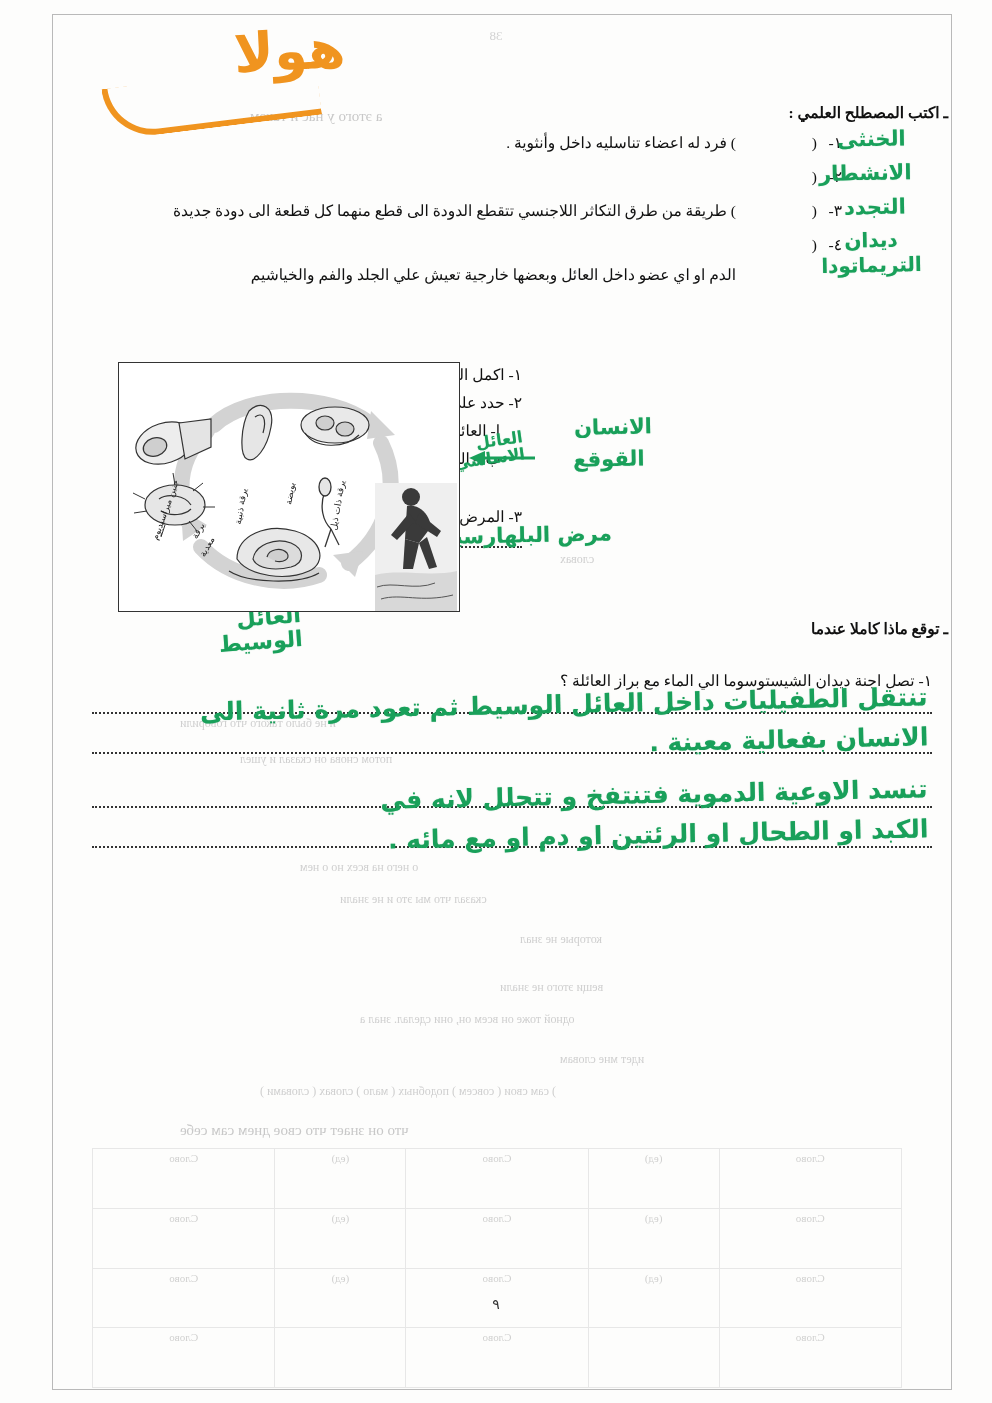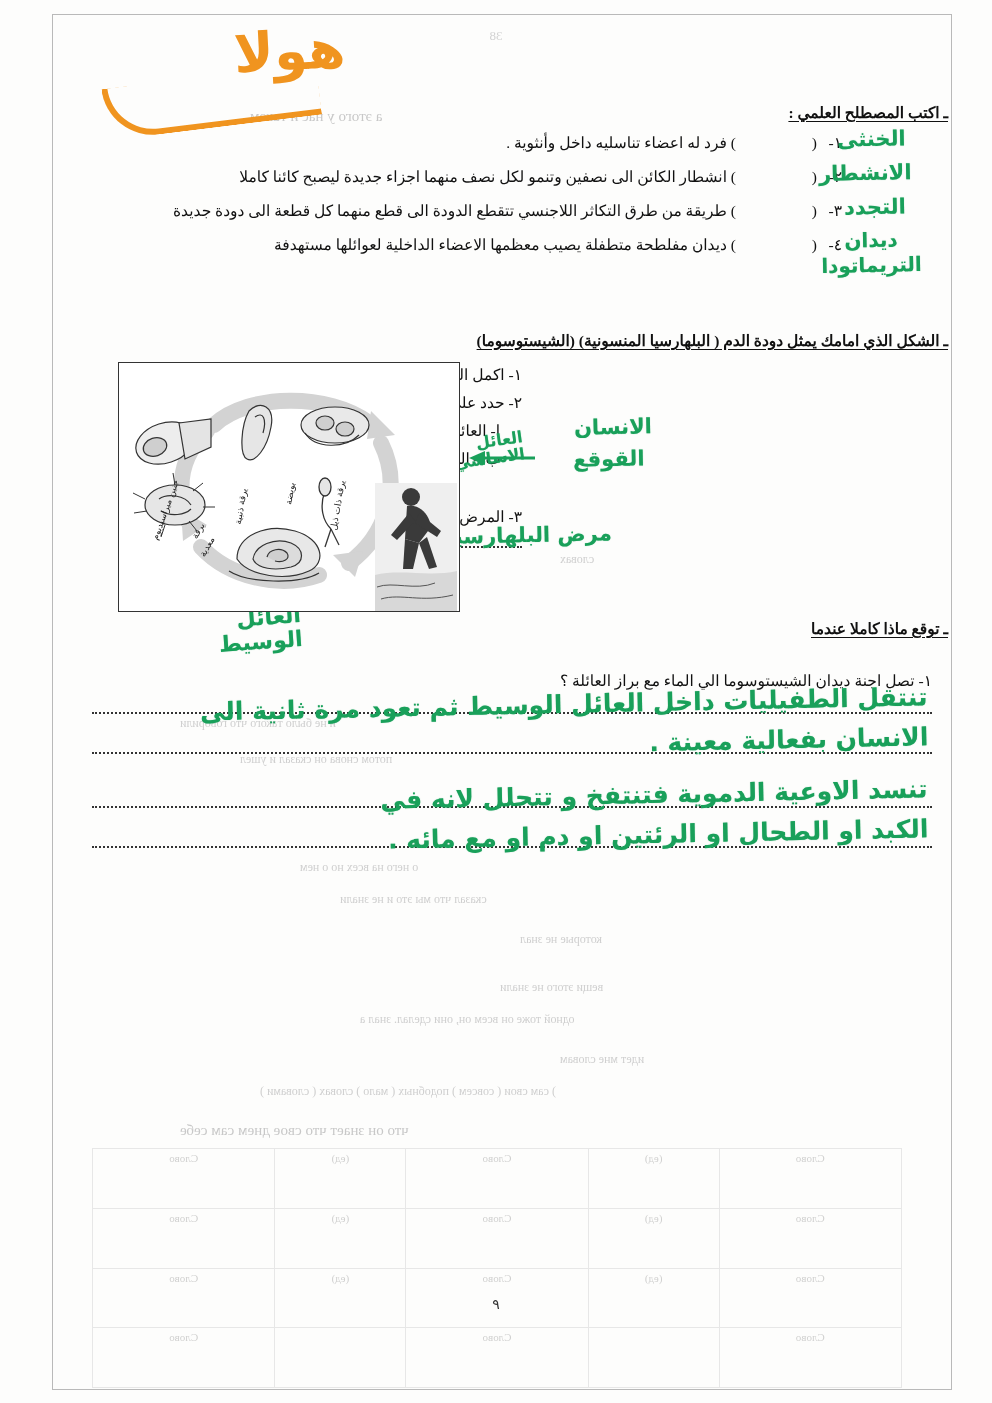--- a/index.html
+++ b/index.html
@@ -59,21 +59,21 @@
   .printed{
     position:absolute;
     font-family:"Liberation Serif", serif;
     font-size:15.5px;
     color:#111;
     text-align:right;
     direction:rtl;
     white-space:nowrap;
   }
   .printed.b{font-weight:700;}
-  .u{ text-decoration:underline; text-underline-offset:3px;}
+  .u{ text-underline-offset:3px;}
 
   .figure{
     position:absolute;left:118px;top:362px;width:340px;height:248px;
     border:1px solid #333;background:#fff;overflow:hidden;
   }
   .figure svg{display:block;}
 
   .dots{
     position:absolute;border-bottom:2px dotted #333;height:0;
   }
@@ -127,37 +127,35 @@
 
   <div class="printed" style="right:150px;top:134px;">
     <span>١-</span> &nbsp; (&nbsp;&nbsp;&nbsp;&nbsp;&nbsp;&nbsp;&nbsp;&nbsp;&nbsp;&nbsp;&nbsp;
   </div>
   <div class="printed" style="right:256px;top:134px;">) فرد له اعضاء تناسليه داخل وأنثوية .</div>
   <div class="hand" style="right:86px;top:126px;font-size:21px;">الخنثى</div>
 
   <div class="printed" style="right:150px;top:168px;">
     <span>٢-</span> &nbsp; (&nbsp;&nbsp;&nbsp;&nbsp;&nbsp;&nbsp;&nbsp;&nbsp;&nbsp;&nbsp;&nbsp;
   </div>
-  <div class="printed" style="right:256px;top:168px;">) انشطار الكائن الى نصفين وتنمو لكل نصف منهما اجزاء جديدة ليصبح كائنا كاملا</div>
   <div class="hand" style="right:80px;top:160px;font-size:21px;">الانشطار</div>
 
   <div class="printed" style="right:150px;top:202px;">
     <span>٣-</span> &nbsp; (&nbsp;&nbsp;&nbsp;&nbsp;&nbsp;&nbsp;&nbsp;&nbsp;&nbsp;&nbsp;&nbsp;
   </div>
   <div class="printed" style="right:256px;top:202px;">) طريقة من طرق التكاثر اللاجنسي تتقطع الدودة الى قطع منهما كل قطعة الى دودة جديدة</div>
   <div class="hand" style="right:86px;top:194px;font-size:21px;">التجدد</div>
 
   <div class="printed" style="right:150px;top:236px;">
     <span>٤-</span> &nbsp; (&nbsp;&nbsp;&nbsp;&nbsp;&nbsp;&nbsp;&nbsp;&nbsp;&nbsp;&nbsp;&nbsp;
   </div>
-  <div class="printed" style="right:256px;top:236px;">) ديدان مفلطحة متطفلة يصيب معظمها الاعضاء الداخلية لعوائلها مستهدفة</div>
+  <div class="printed" style="right:256px;top:266px;">الدم او اي عضو داخل العائل وبعضها خارجية  تعيش علي الجلد والفم والخياشيم</div>
   <div class="hand" style="right:70px;top:228px;font-size:20px;white-space:pre-line;text-align:center;">ديدان
 التريماتودا</div>
 
-  <div class="printed b u" style="right:44px;top:332px;">ـ الشكل الذي امامك يمثل دودة الدم ( البلهارسيا المنسونية) (الشيستوسوما)</div>
 
   <div class="printed" style="right:470px;top:366px;">١- اكمل البيانات علي الرسم</div>
   <div class="printed" style="right:470px;top:394px;">٢- حدد علي الرسم</div>
   <div class="printed" style="right:492px;top:422px;">ا- العائل الاساسي لدودة البلهارسيا</div>
   <div class="printed" style="right:492px;top:450px;">ب – العائل الوسيط</div>
   <div class="printed" style="right:470px;top:508px;">٣- المرض التي تسببه الشيستوسوما يسمي</div>
   <div class="dots" style="right:470px;top:546px;width:360px;"></div>
 
   <div class="hand" style="right:340px;top:414px;font-size:21px;">الانسان</div>
   <div class="hand" style="right:348px;top:446px;font-size:21px;">القوقع</div>

